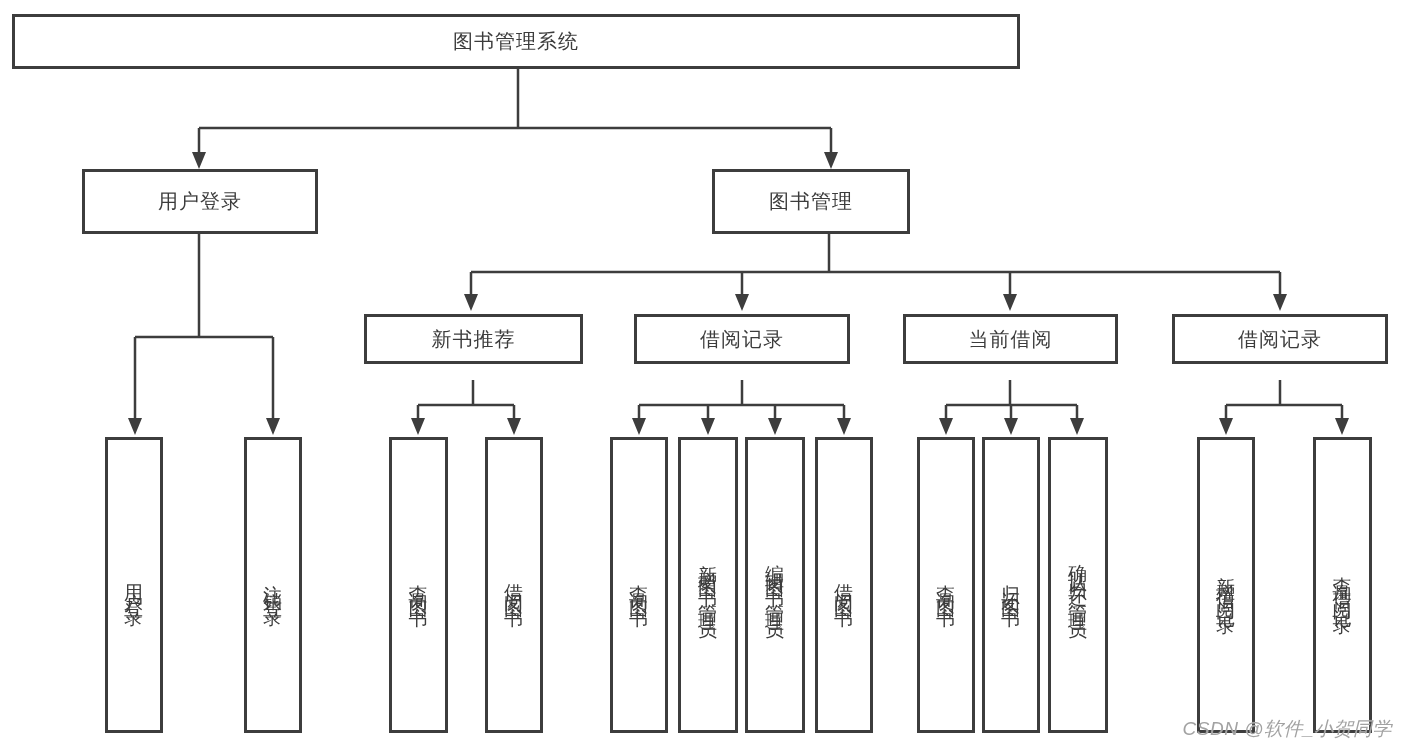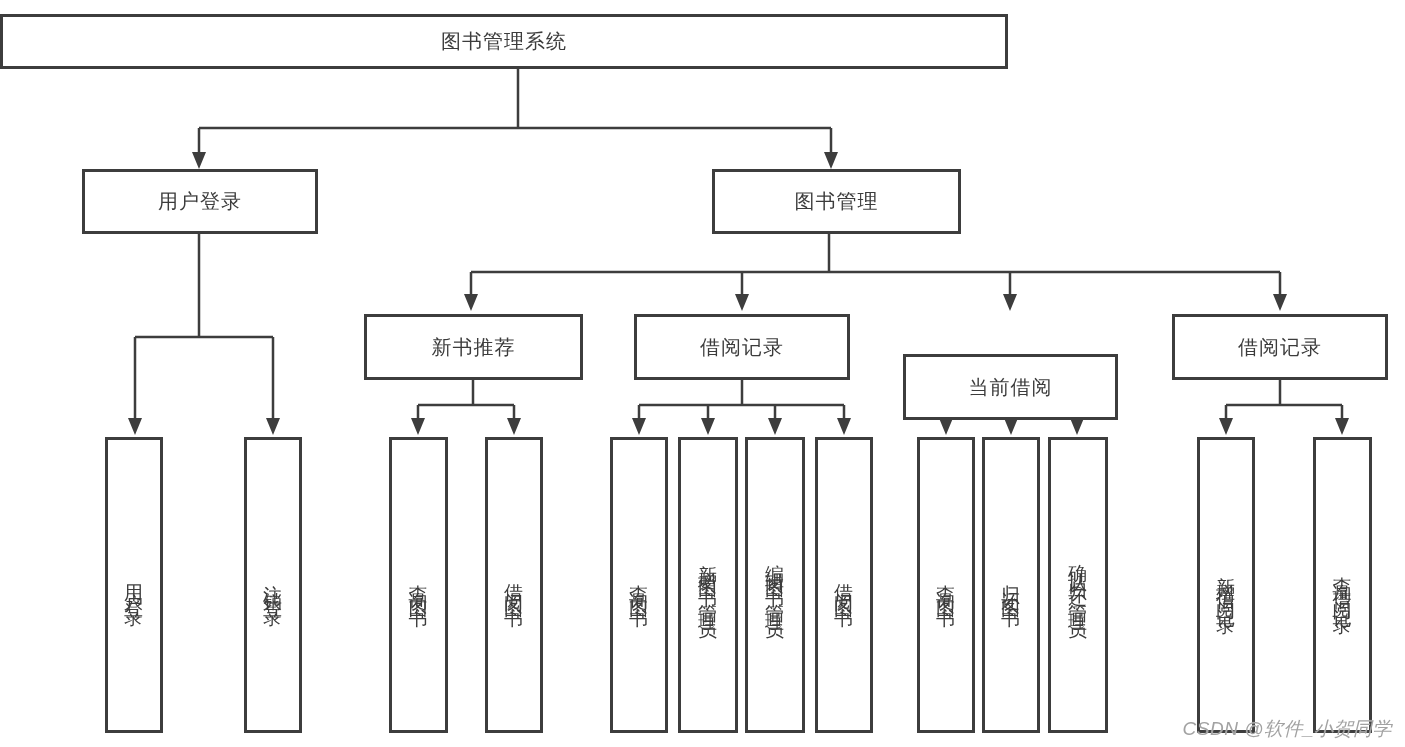--- a/index.html
+++ b/index.html
@@ -32,29 +32,29 @@
   .h-node{font-size:20px;letter-spacing:1px;}
   .leaf{font-size:19px;}
   .leaf .vtxt{
     writing-mode:vertical-rl;
     text-orientation:upright;
     letter-spacing:8px;
     line-height:1;
     white-space:nowrap;
   }
   
-  #n-root{left:0;top:14px;width:1008px;height:55px;}
+  #n-root{left:12px;top:14px;width:1008px;height:55px;}
   
   #n-userlogin{left:82px;top:169px;width:236px;height:65px;}
-  #n-bookmgmt{left:712px;top:169px;width:249px;height:65px;}
-  
-  .lvl3{top:314px;height:66px;}
+  #n-bookmgmt{left:712px;top:169px;width:198px;height:65px;}
+  
+  .lvl3{top:314px;height:50px;}
   #n-recommend{left:364px;width:219px;}
   #n-borrow{left:634px;width:216px;}
-  #n-current{left:903px;width:215px;margin-top:40px;}
+  #n-current{left:903px;width:215px;}
   #n-records{left:1172px;width:216px;}
   
   .leaf{top:437px;height:296px;}
   #l-login{left:105px;width:58px;}
   #l-logout{left:244px;width:58px;}
   #l-q1{left:389px;width:59px;}
   #l-b1{left:485px;width:58px;}
   #l-q2{left:610px;width:58px;}
   #l-add{left:678px;width:60px;}
   #l-edit{left:745px;width:60px;}

